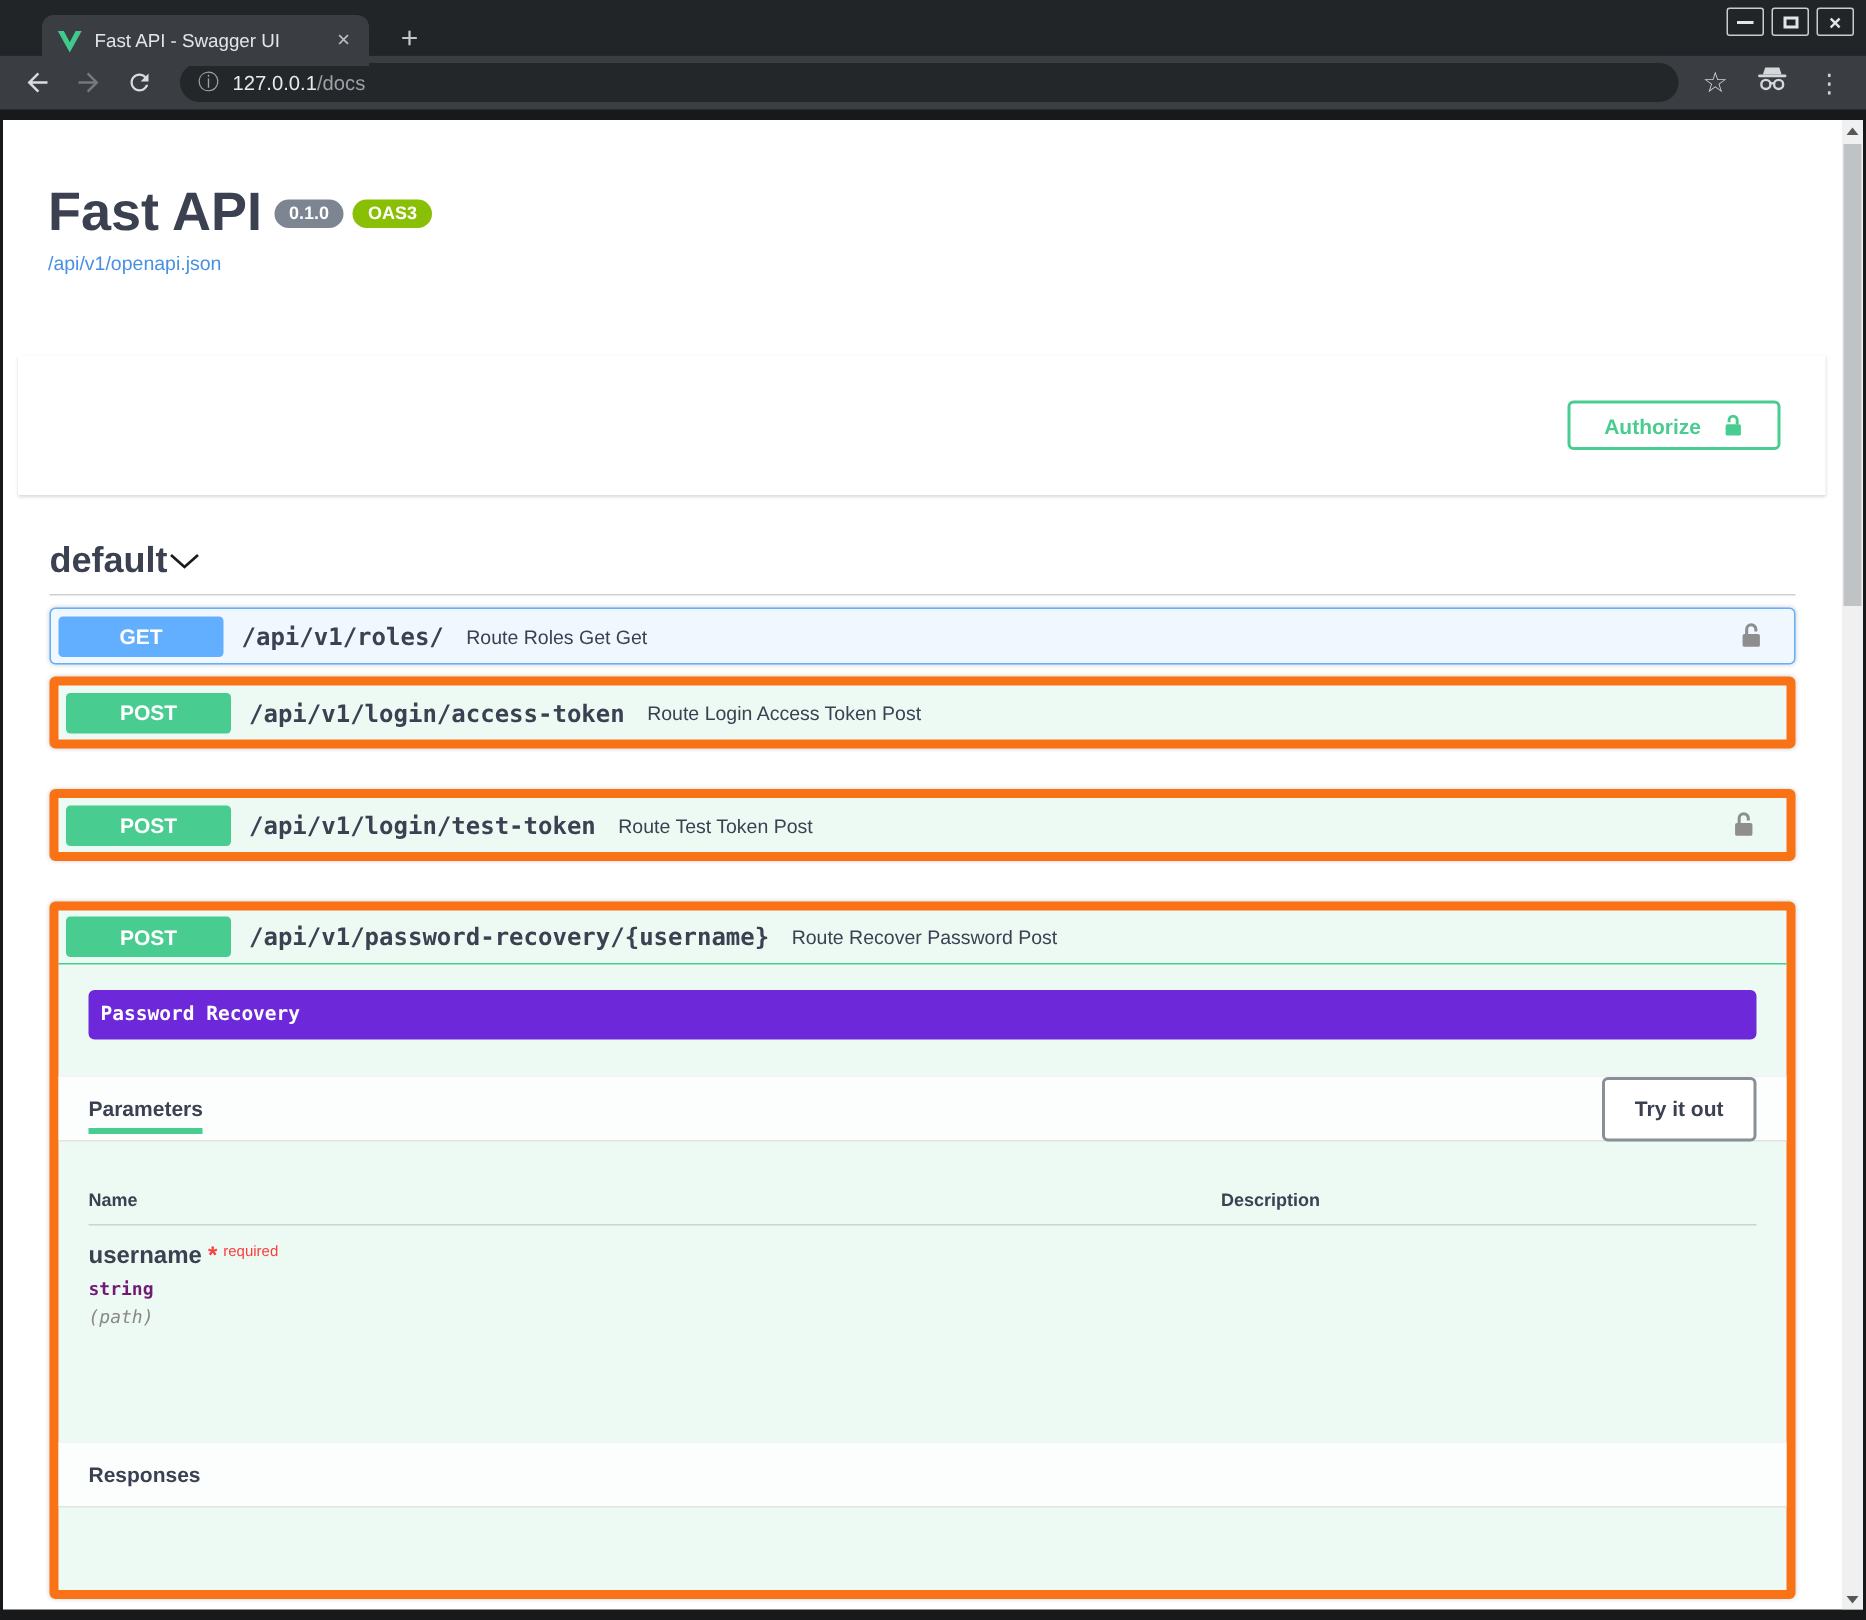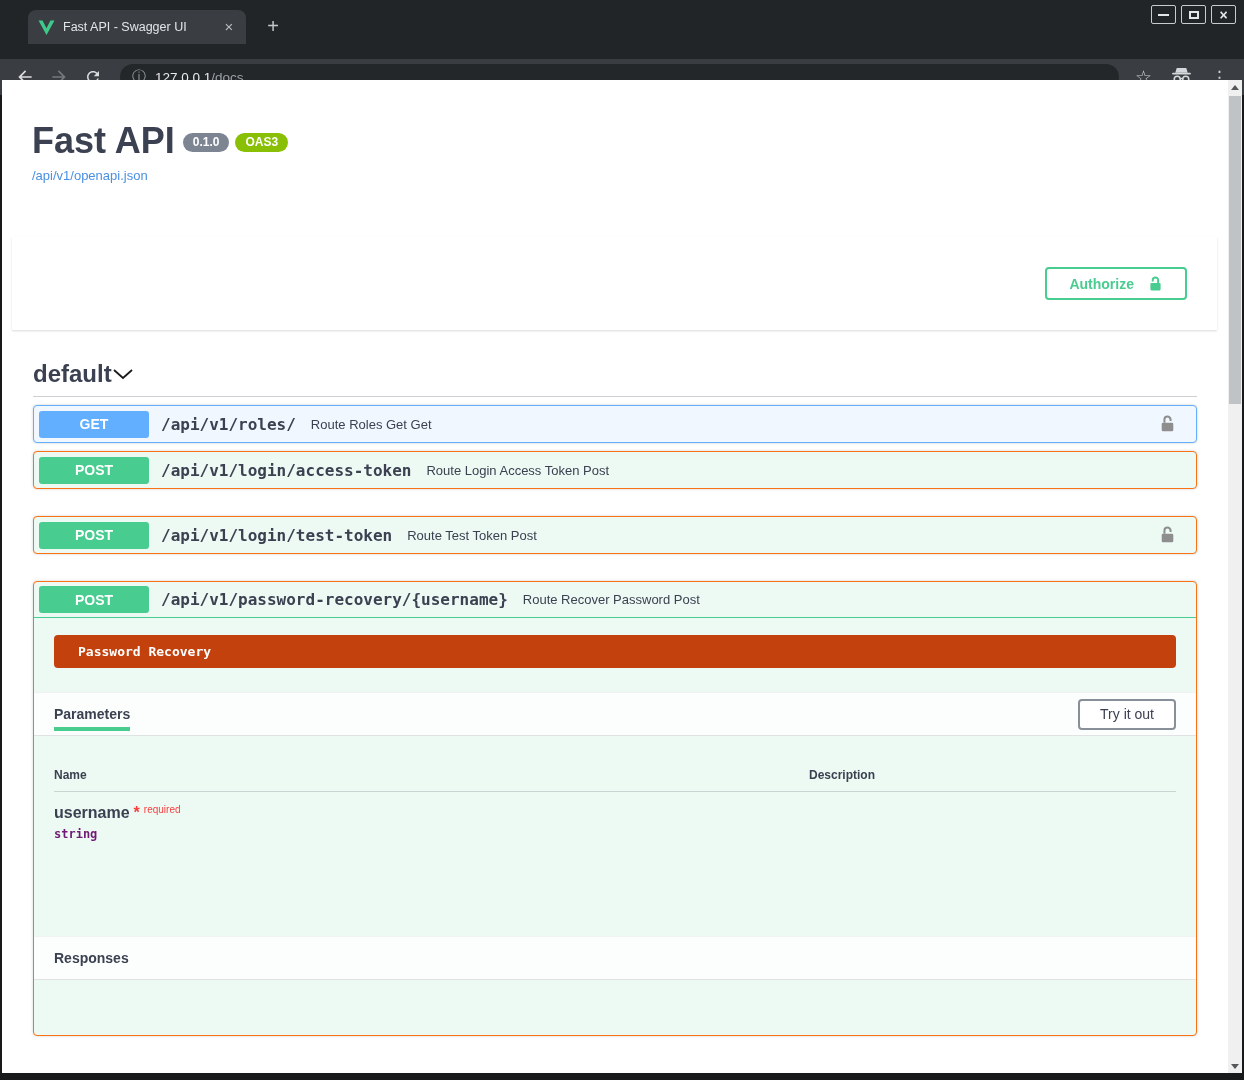--- a/index.html
+++ b/index.html
@@ -2,21 +2,21 @@
 <html><head>
 <meta charset="utf-8">
 <style>
   * { margin:0; padding:0; box-sizing:border-box; }
   html,body { width:1244px; height:1080px; overflow:hidden; }
   body { font-family:"Liberation Sans", sans-serif; background:#17191b; }
 
   .app { position:relative; width:1244px; height:1080px; background:#17191b; }
 
   
-  .titlebar { position:relative; height:59px; background:#222528; }
+  .titlebar { position:relative; height:37px; background:#222528; }
   .tab { position:absolute; left:28px; top:10px; width:218px; height:34px;
          background:#3a3e42; border-radius:8px 8px 0 0; display:flex; align-items:center;
          padding:0 8px 0 10px; cursor:default; }
   .favicon { width:17px; height:17px; display:inline-flex; margin-right:8px; flex:0 0 auto; }
   .tabtitle { color:#e3e6e8; font-size:12.5px; flex:1 1 auto; white-space:nowrap; overflow:hidden; }
   .tabclose { color:#b9bdc1; font-size:15px; width:18px; height:18px; line-height:17px;
               text-align:center; border-radius:50%; cursor:pointer; }
   .newtab { position:absolute; left:260px; top:14px; width:26px; height:26px; color:#c3c7ca;
             font-size:20px; line-height:25px; text-align:center; border-radius:50%; cursor:pointer; }
   .winctrls { position:absolute; right:8px; top:5px; display:flex; gap:5px; }
@@ -78,47 +78,47 @@
   
   .wrap { margin:0 31px; }
   .opsection-header { margin-top:14px; padding:16px 0 8px; border-bottom:1px solid rgba(59,65,81,.25);
                       display:flex; align-items:center; justify-content:flex-start; cursor:pointer; }
   .opsection-title { font-size:24px; font-weight:600; color:#3b4151; }
   .chev { margin-right:22px; display:inline-flex; }
 
   .opblock { margin-top:8px; border-radius:4px; box-shadow:0 0 3px rgba(0,0,0,.19); }
   .opblock + .op-gap { height:19px; }
   .opblock-get { border:1px solid #61affe; background:#f0f7ff; }
-  .opblock-post { border:1px solid #f97316; background:#edfaf4; }
+  .opblock-post { border:6px solid #f97316; background:#edfaf4; }
   .op-summary { display:flex; align-items:center; height:36px; padding:0 5px; cursor:pointer; }
   .method-badge { width:110px; height:27px; border-radius:3px; color:#fff; font-size:14px;
                   font-weight:700; display:flex; align-items:center; justify-content:center;
                   flex:0 0 auto; }
   .badge-get { background:#61affe; }
   .badge-post { background:#49cc90; }
   .op-path { font-family:"DejaVu Sans Mono", monospace; font-size:16px; font-weight:700;
              color:#3b4151; margin-left:12px; white-space:nowrap; }
   .op-desc { font-size:13px; color:#3b4151; margin-left:15px; flex:1 1 auto; white-space:nowrap;
              overflow:hidden; }
   .op-lock { margin-right:15px; display:inline-flex; cursor:pointer; flex:0 0 auto; }
 
   
   .opblock-expanded { margin-bottom:0; }
   .opblock-expanded .op-summary { border-bottom:1px solid #49cc90; }
   .op-body { }
-  .desc-bar { margin:17px 20px 0; background:#c2410c; border-radius:4px; padding:9px 24px;
+  .desc-bar { margin:17px 20px 0; background:#6d28d9; border-radius:4px; padding:9px 8px;
               color:#fff; font-family:"DejaVu Sans Mono", monospace; font-size:13px; font-weight:700; }
   .section-band { margin-top:24px; height:44px; background:rgba(255,255,255,.8);
                   border-top:1px solid rgba(59,65,81,.06); border-bottom:1px solid rgba(59,65,81,.14);
                   display:flex; align-items:center; justify-content:space-between; padding:0 20px; }
   .band-title { font-size:14px; font-weight:700; color:#3b4151; position:relative; display:inline-block; }
   .band-title.tab-active::after { content:""; position:absolute; left:0; right:0; bottom:-9px;
                   height:4px; background:#49cc90; }
-  .tryout-btn { height:31px; padding:0 20px; background:#fff; border:2px solid #888f99;
-                border-radius:4px; font-size:14px; font-weight:400; color:#3b4151; cursor:pointer;
+  .tryout-btn { height:43px; padding:0 20px; background:#fff; border:2px solid #888f99;
+                border-radius:4px; font-size:14px; font-weight:700; color:#3b4151; cursor:pointer;
                 font-family:"Liberation Sans", sans-serif; }
 
   .params-table { padding:0 20px; min-height:200px; }
   .params-head { display:grid; grid-template-columns:755px 1fr; padding:32px 0 9px;
                  border-bottom:1px solid rgba(59,65,81,.2); }
   .th { font-size:12px; font-weight:700; color:#3b4151; }
   .param-row { display:grid; grid-template-columns:755px 1fr; padding:12px 0; }
   .param-name { font-size:16px; font-weight:700; color:#3b4151; }
   .req-star { color:#f93e3e; font-weight:700; margin-left:4px; }
   .req-label { color:#f93e3e; font-size:10px; position:relative; top:-5px; margin-left:4px; font-weight:400; }
@@ -280,20 +280,21 @@
               <div class="params-head">
                 <span class="th">Name</span>
                 <span class="th">Description</span>
               </div>
               <div class="param-row">
                 <div>
                   <div>
                     <span class="param-name">username</span><span class="req-star">*</span><span class="req-label">required</span>
                   </div>
                   <div class="param-type">string</div>
+                  <div class="param-in">(path)</div>
                 </div>
                 <div></div>
               </div>
             </div>
 
             <div class="section-band responses-band">
               <span class="band-title">Responses</span>
             </div>
 
             <div class="responses-table">

